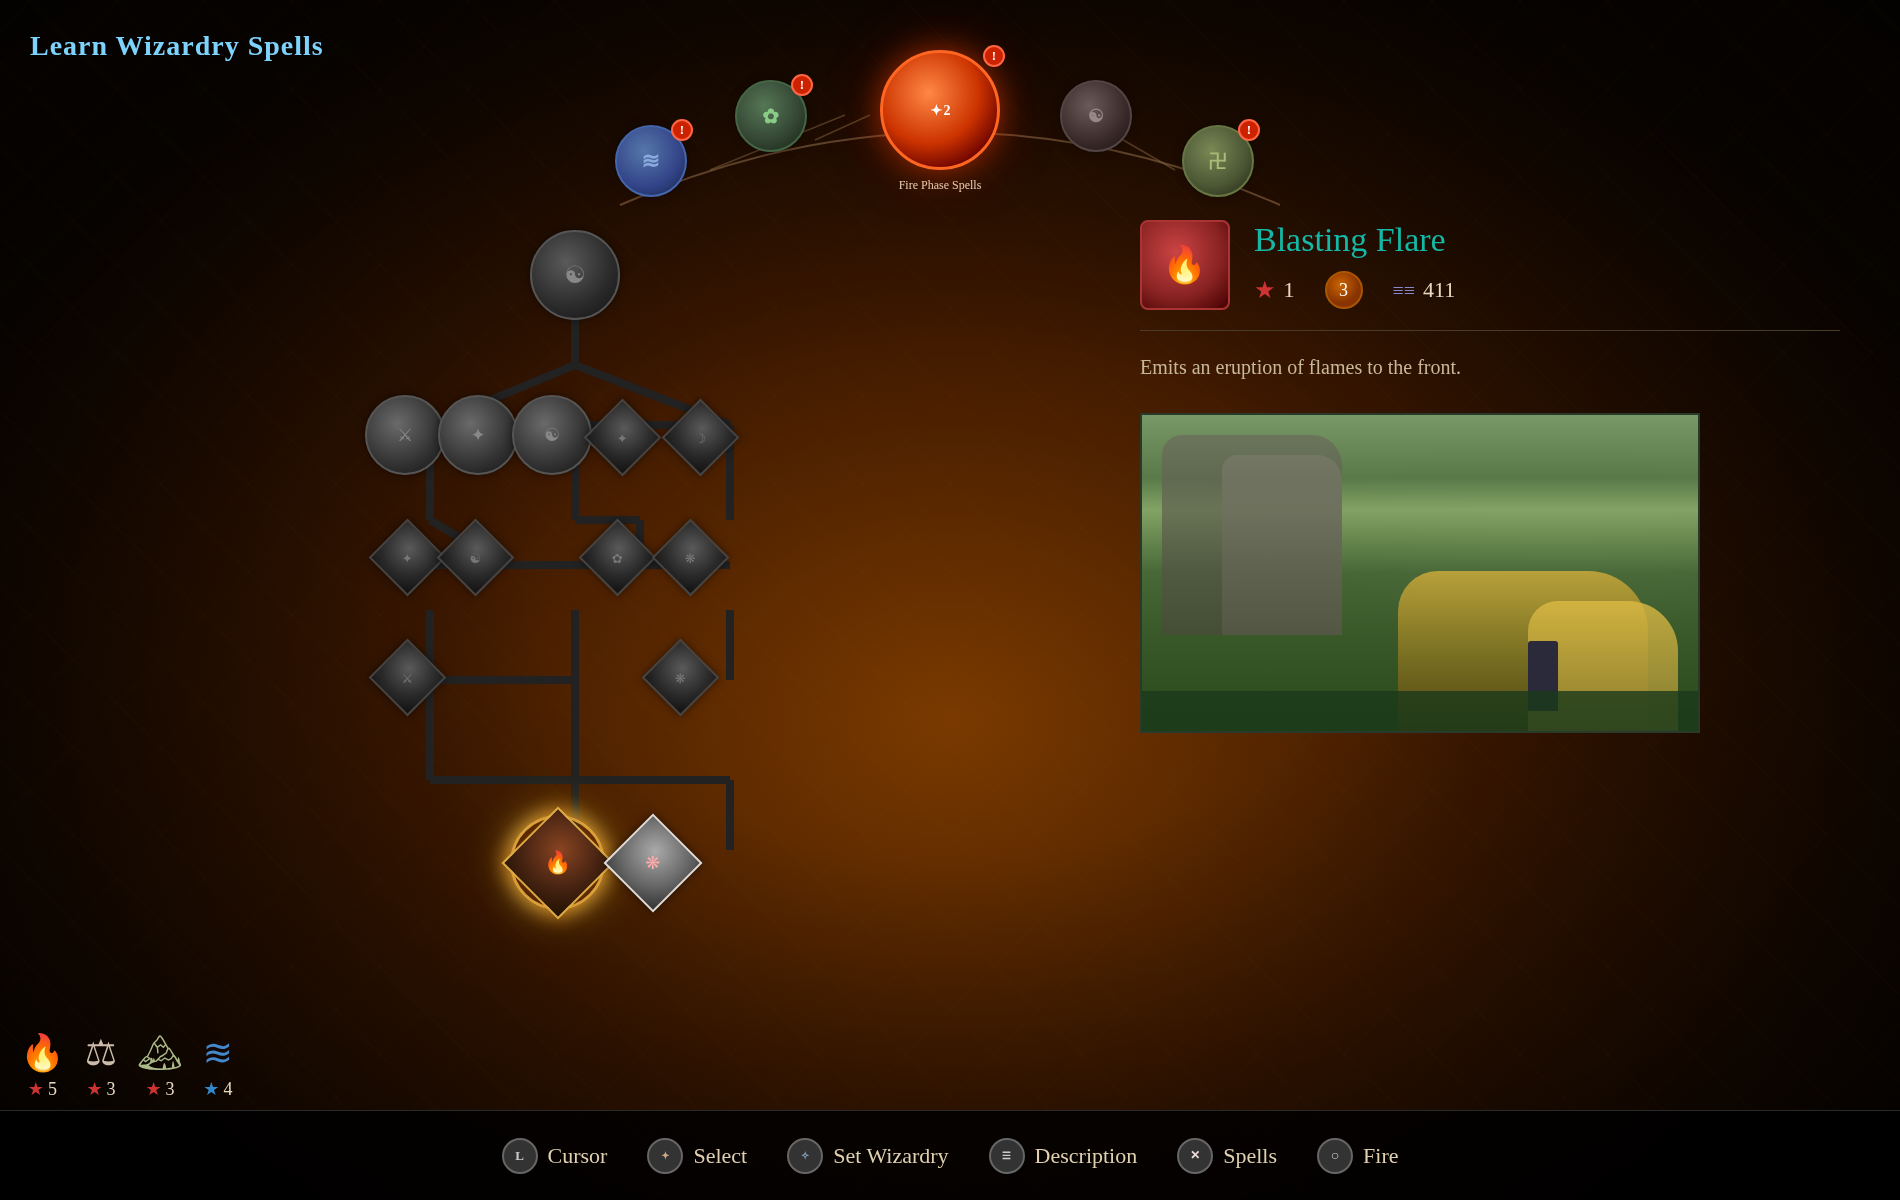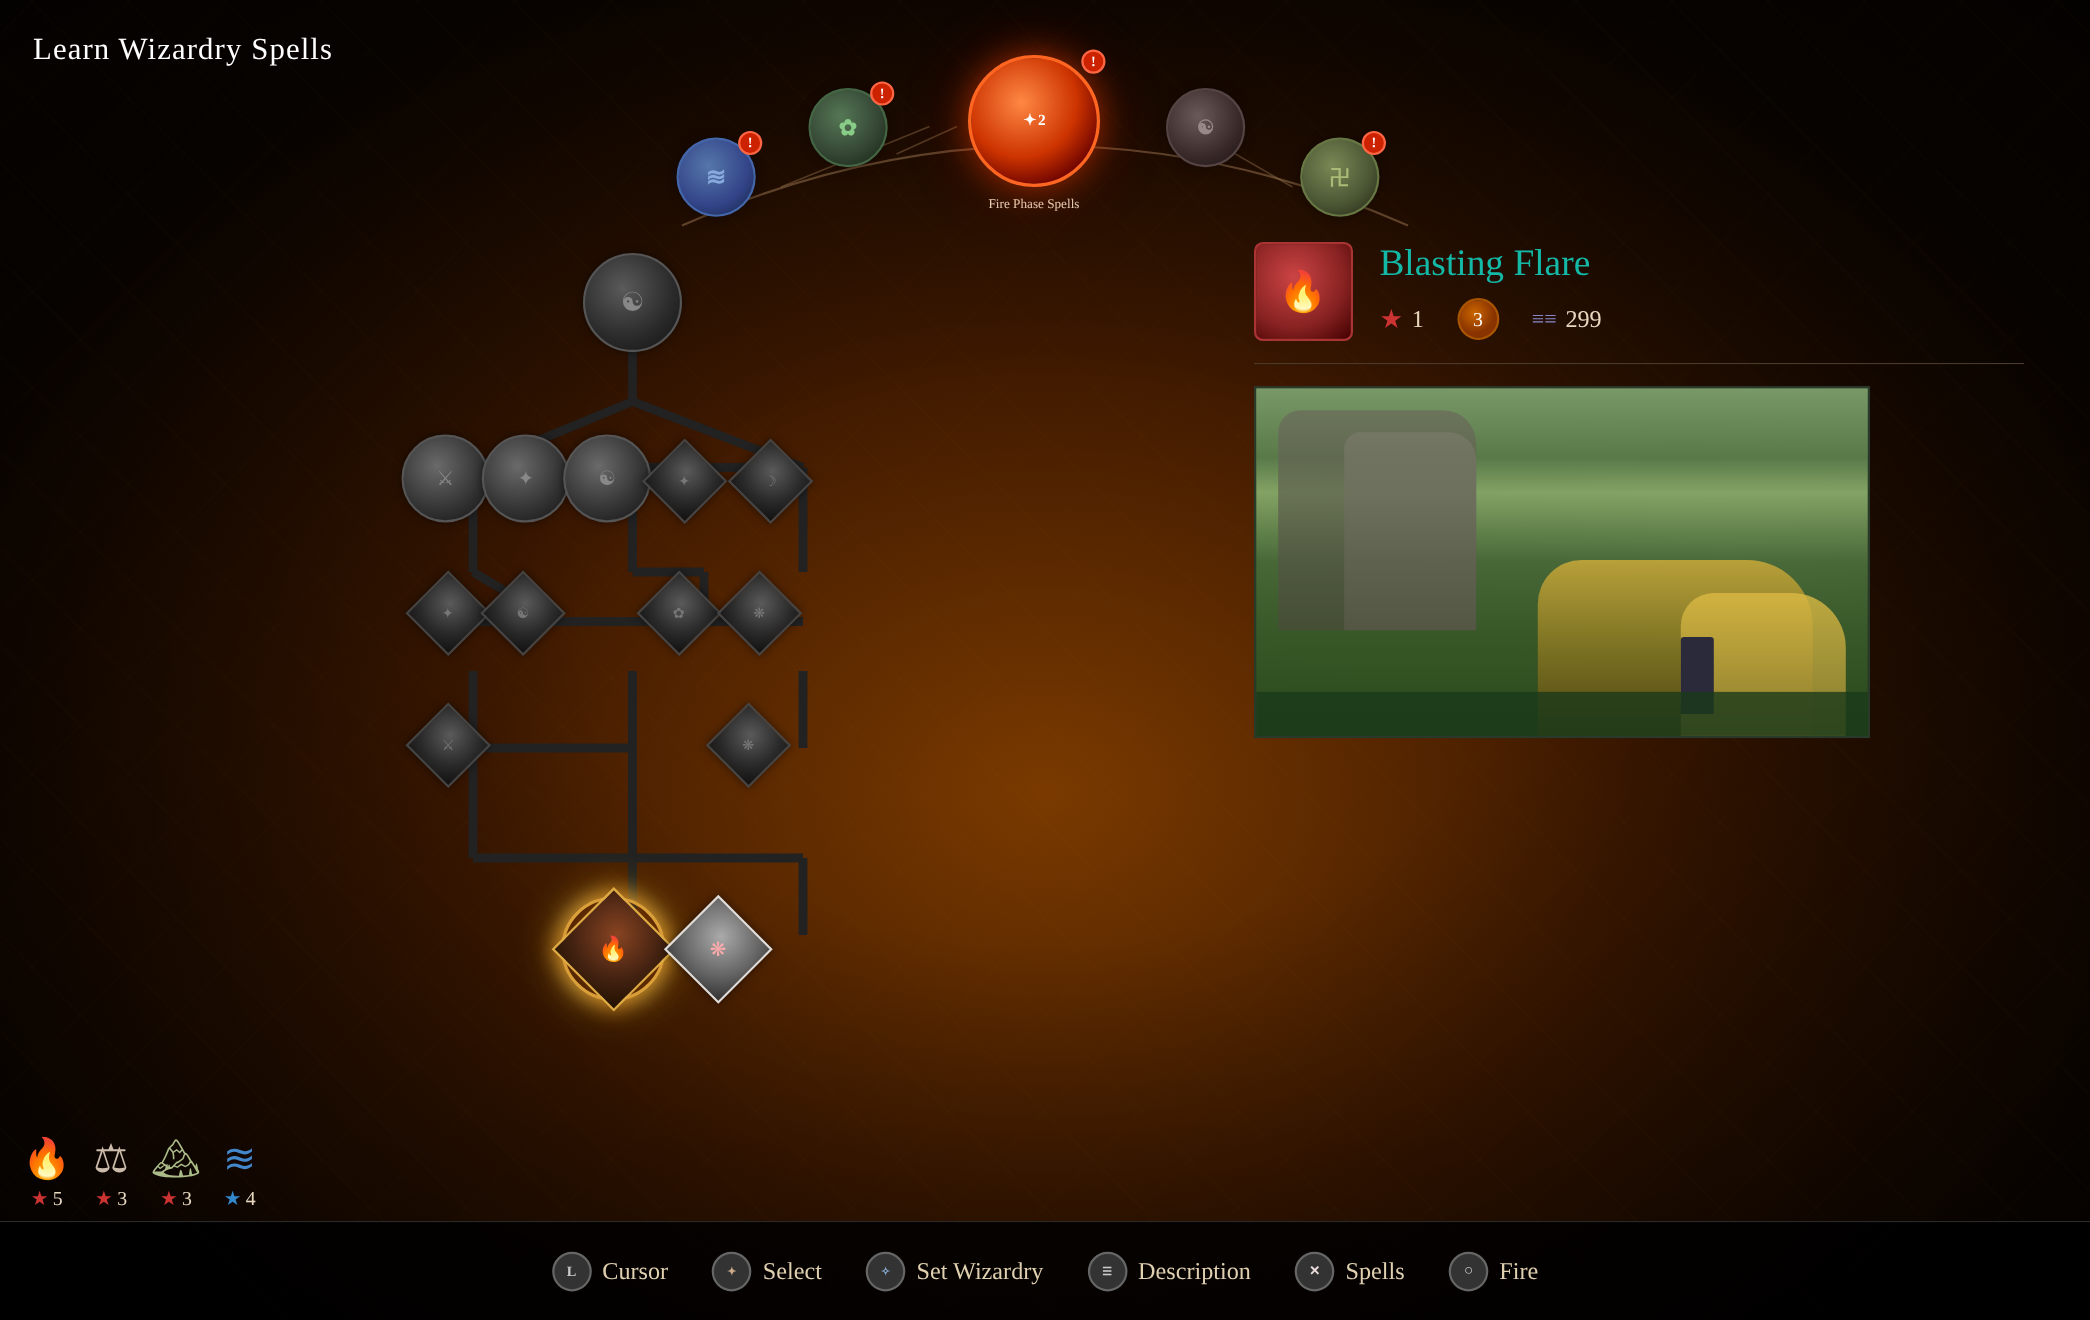--- a/index.html
+++ b/index.html
@@ -32,22 +32,22 @@
         repeating-linear-gradient(45deg, #c8960040 0px, transparent 2px, transparent 60px, #c8960040 62px),
         repeating-linear-gradient(-45deg, #c8960030 0px, transparent 2px, transparent 60px, #c8960030 62px);
     }
 
     
     .page-title {
       position: absolute;
       top: 30px;
       left: 30px;
       font-size: 28px;
-      color: #ffffff;
-      font-weight: normal;
+      color: #7dd3fc;
+      font-weight: bold;
       letter-spacing: 1px;
     }
 
     
     .phase-arc {
       position: absolute;
       top: 40px;
       left: 50%;
       transform: translateX(-50%);
       width: 780px;
@@ -570,28 +570,29 @@
           <span class="star-icon">★</span>
           <span>1</span>
         </div>
         <div class="stat-item">
           <div class="orb-count">
             <span>3</span>
           </div>
         </div>
         <div class="stat-item">
           <span class="currency-icon">≡≡</span>
-          <span>299</span>
+          <span>411</span>
         </div>
       </div>
     </div>
   </div>
 
   <div class="spell-divider"></div>
 
+  <div class="spell-desc">Emits an eruption of flames to the front.</div>
 
   <div class="preview-image">
 
     <div style="position:absolute; top:0; left:0; right:0; bottom:0; background: linear-gradient(180deg, #7a9a6a 0%, #5a7a4a 20%, #8aaa6a 30%, #4a6a3a 50%, #3a5a2a 70%, #2a4a1a 100%); opacity:0.9;"></div>
 
     <div style="position:absolute; top:20px; left:20px; width:180px; height:200px; background: linear-gradient(180deg, #6a6a5a, #4a4a3a); border-radius: 20px 30px 0 0; opacity:0.7;"></div>
     <div style="position:absolute; top:40px; left:80px; width:120px; height:180px; background: linear-gradient(180deg, #7a7a6a, #5a5a4a); border-radius: 15px 25px 0 0; opacity:0.7;"></div>
 
     <div style="position:absolute; bottom:0; right:50px; width:250px; height:160px; background: linear-gradient(180deg, #ccaa3a, #887722, #554411); border-radius: 40px 60px 0 0; opacity:0.85;"></div>
     <div style="position:absolute; bottom:0; right:20px; width:150px; height:130px; background: linear-gradient(180deg, #ddbb44, #998833); border-radius: 30px 50px 0 0; opacity:0.8;"></div>

